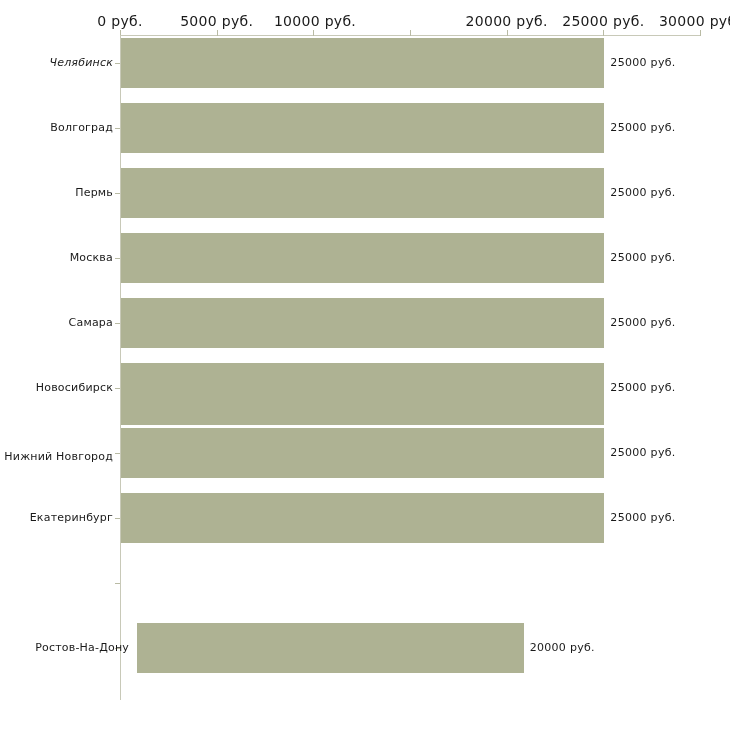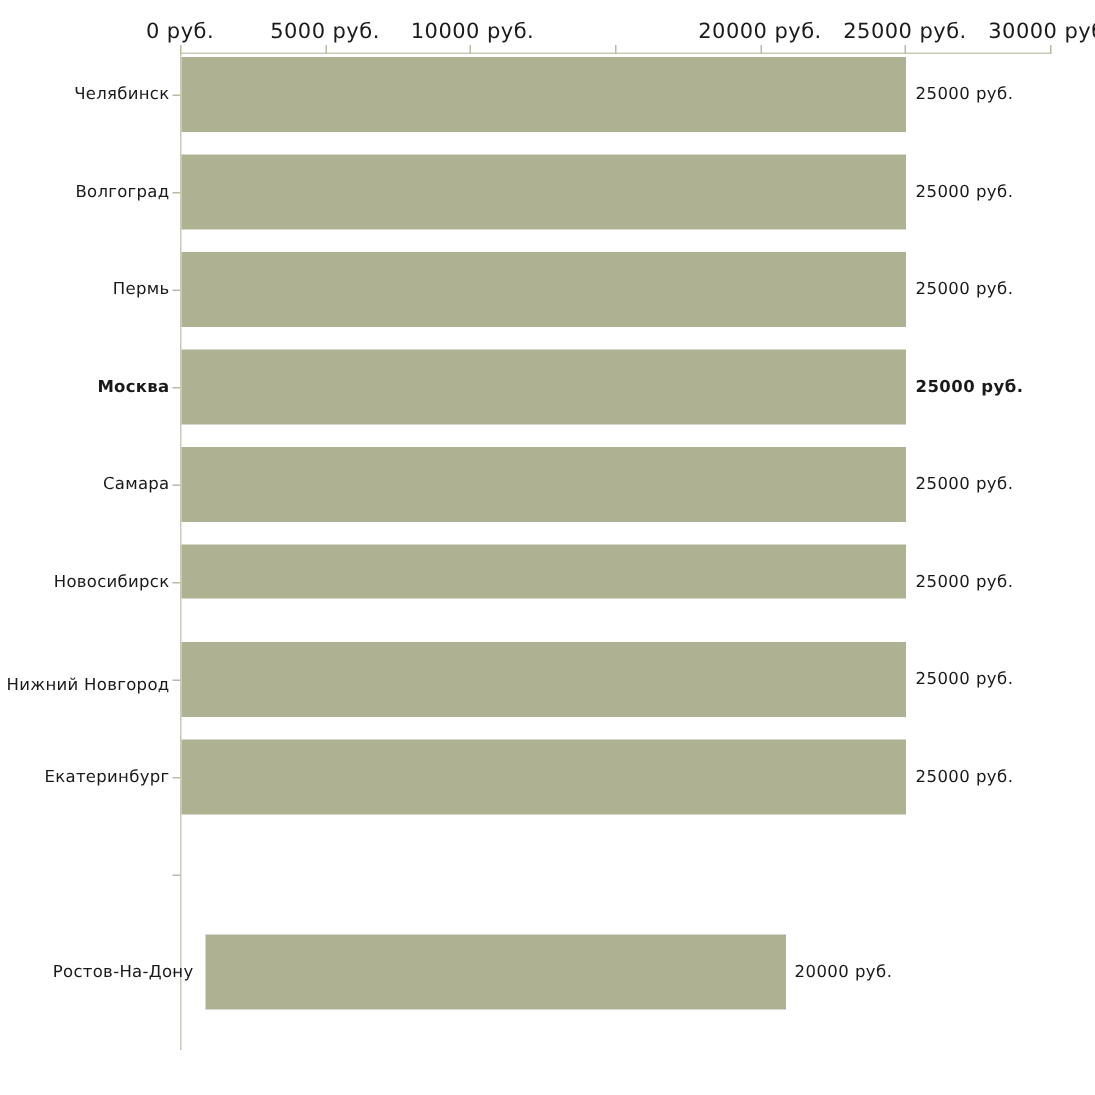--- a/index.html
+++ b/index.html
@@ -136,44 +136,44 @@
       <div class="y-tick" style="top: 388px;"></div>
       <div class="y-tick" style="top: 453px;"></div>
       <div class="y-tick" style="top: 518px;"></div>
       <div class="y-tick" style="top: 583px;"></div>
       <div class="y-tick" style="top: 648px;"></div>
     </div>
 
   <div class="plot-area" id="plot-area">
       <div class="bar-row" style="top: 38px; height: 50px;">
         <div class="bar" style="width: 483.333px; background: rgb(174, 178, 147);"></div>
-        <div class="cat-label" style="top: 18px;">Челябинск</div>
+        <div class="cat-label" style="top: 18px; font-style: italic;">Челябинск</div>
         <div class="value-label" style="left: 610.333px; top: 18px;">25000 руб.</div>
       </div>
       <div class="bar-row" style="top: 103px; height: 50px;">
         <div class="bar" style="width: 483.333px; background: rgb(174, 178, 147);"></div>
         <div class="cat-label" style="top: 18px;">Волгоград</div>
         <div class="value-label" style="left: 610.333px; top: 18px;">25000 руб.</div>
       </div>
       <div class="bar-row" style="top: 168px; height: 50px;">
         <div class="bar" style="width: 483.333px; background: rgb(174, 178, 147);"></div>
         <div class="cat-label" style="top: 18px;">Пермь</div>
         <div class="value-label" style="left: 610.333px; top: 18px;">25000 руб.</div>
       </div>
-      <div class="bar-row" style="top: 233px; height: 50px; font-weight: bold;">
+      <div class="bar-row" style="top: 233px; height: 50px;">
         <div class="bar" style="width: 483.333px; background: rgb(174, 178, 147);"></div>
         <div class="cat-label" style="top: 18px;">Москва</div>
         <div class="value-label" style="left: 610.333px; top: 18px;">25000 руб.</div>
       </div>
       <div class="bar-row" style="top: 298px; height: 50px;">
         <div class="bar" style="width: 483.333px; background: rgb(174, 178, 147);"></div>
         <div class="cat-label" style="top: 18px;">Самара</div>
         <div class="value-label" style="left: 610.333px; top: 18px;">25000 руб.</div>
       </div>
-      <div class="bar-row" style="top: 363px; height: 36px;">
+      <div class="bar-row" style="top: 363px; height: 62px;">
         <div class="bar" style="width: 483.333px; background: rgb(174, 178, 147);"></div>
         <div class="cat-label" style="top: 18px;">Новосибирск</div>
         <div class="value-label" style="left: 610.333px; top: 18px;">25000 руб.</div>
       </div>
       <div class="bar-row" style="top: 428px; height: 50px;">
         <div class="bar" style="width: 483.333px; background: rgb(174, 178, 147);"></div>
         <div class="cat-label" style="top: 22px;">Нижний Новгород</div>
         <div class="value-label" style="left: 610.333px; top: 18px;">25000 руб.</div>
       </div>
       <div class="bar-row" style="top: 493px; height: 50px;">

